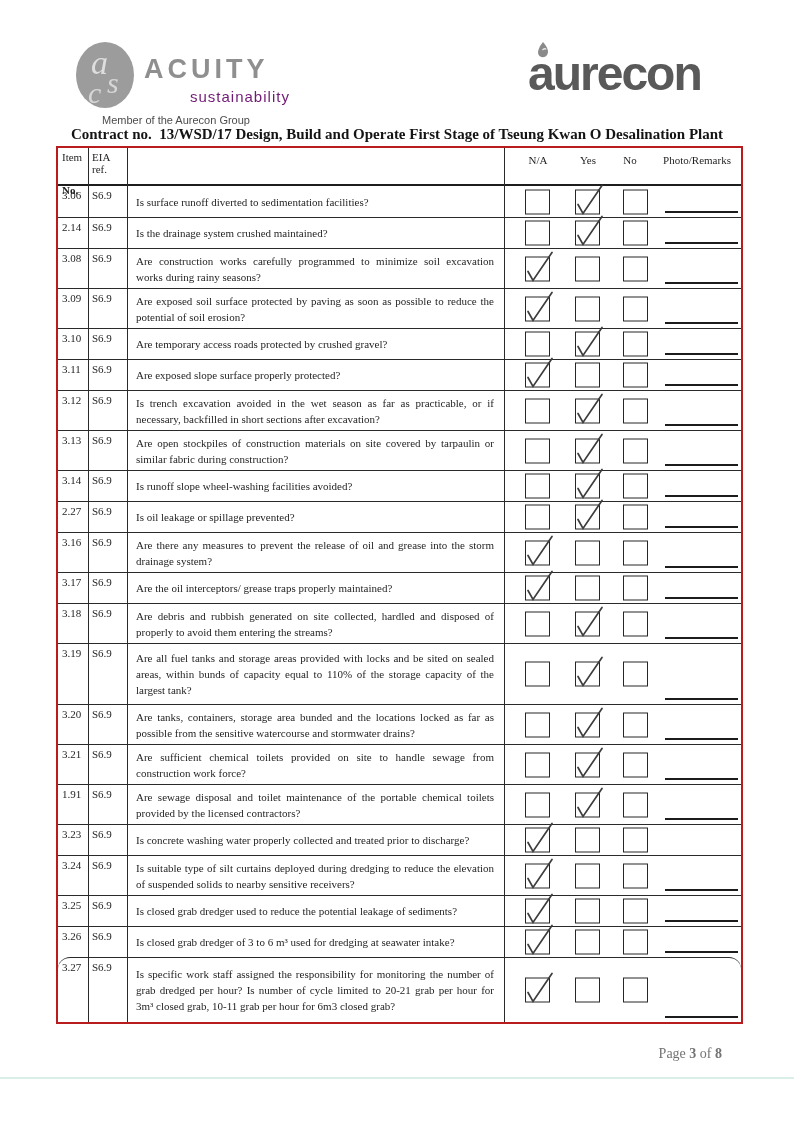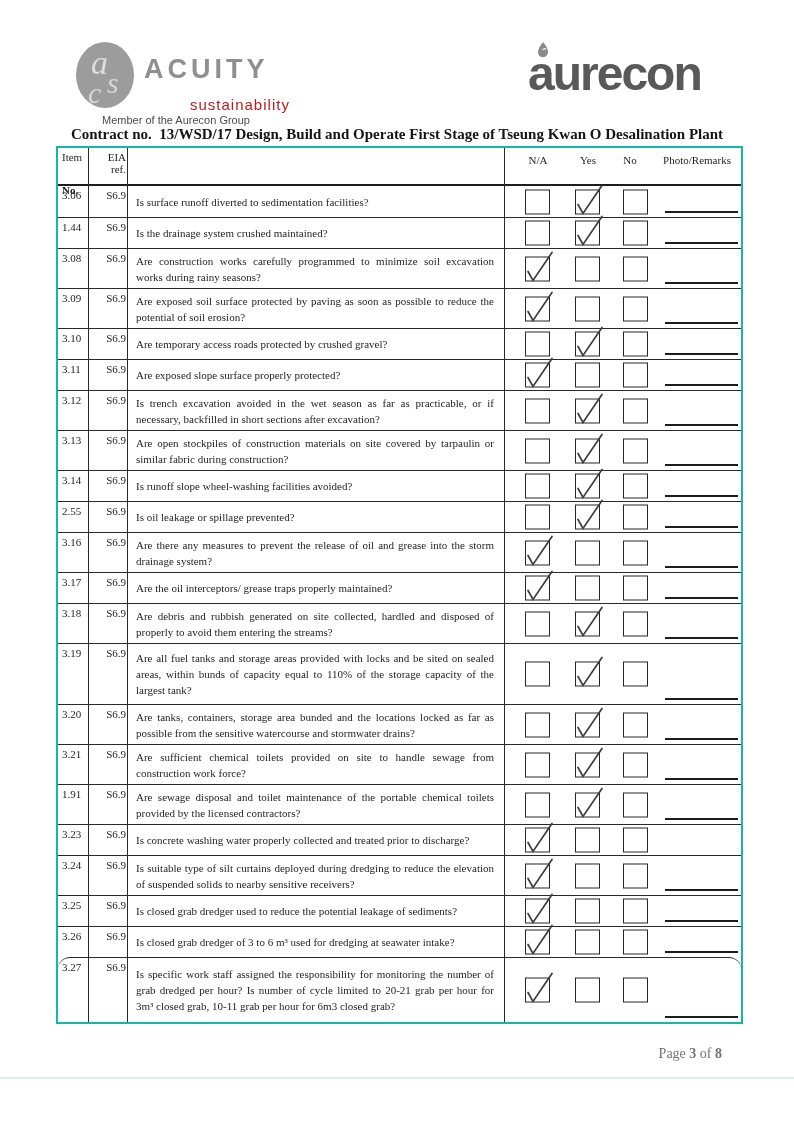--- a/index.html
+++ b/index.html
@@ -8,52 +8,52 @@
     font-family:"Liberation Serif", serif;color:#1f1f1f;overflow:hidden;
   }
   
   .acuity{position:absolute;left:74px;top:40px;}
   .acuity-mark{position:absolute;left:0;top:0;}
   .acuity-name{
     position:absolute;left:70px;top:14px;font-family:"Liberation Sans",sans-serif;
     font-size:27px;font-weight:bold;letter-spacing:4px;color:#8f8f8f;
   }
   .acuity-sub{
-    position:absolute;left:116px;top:56px;font-family:"Liberation Sans",sans-serif;
-    font-size:15px;letter-spacing:1px;color:#b91c1c;
+    position:absolute;left:116px;top:48px;font-family:"Liberation Sans",sans-serif;
+    font-size:15px;letter-spacing:1px;color:#701a75;
   }
   .acuity-tagline{
     position:absolute;left:28px;top:74px;font-family:"Liberation Sans",sans-serif;
     font-size:11px;font-weight:normal;color:#4c4c4c;white-space:nowrap;
   }
   .aurecon{position:absolute;left:528px;top:50px;width:220px;}
   .aurecon-word{
     font-family:"Liberation Sans",sans-serif;font-size:48px;font-weight:bold;
     color:#595959;letter-spacing:-2px;line-height:1;
   }
   .aurecon-drop{position:absolute;left:6px;top:-9px;}
   
   .doc-title{
     position:absolute;top:126px;left:0;width:100%;text-align:center;
     font-weight:bold;font-size:15px;white-space:pre-wrap;color:#141414;
   }
   
   .checklist{
     position:absolute;left:56px;top:146px;width:687px;
-    border:2px solid #14b8a6;box-sizing:border-box;font-size:11px;
+    border:2px solid #b91c1c;box-sizing:border-box;font-size:11px;
   }
   .trow{display:grid;grid-template-columns:31px 39px 377px 1fr;box-sizing:border-box;}
   .trow + .trow{border-top:1.5px solid #2a2a2a;}
   .thead{height:38px;border-bottom:2px solid #1d1d1d;}
   .lines1{height:31px;}
   .lines2{height:40px;}
   .lines3{height:61px;}
   .lines3b{height:65px;border-radius:12px;}
   .c-item{border-right:1.2px solid #2a2a2a;padding:3px 1px 0 4px;box-sizing:border-box;}
-  .c-eia{border-right:1.2px solid #2a2a2a;padding:3px 1px 0 3px;box-sizing:border-box;text-align:right;}
+  .c-eia{border-right:1.2px solid #2a2a2a;padding:3px 1px 0 3px;box-sizing:border-box;}
   .c-q{border-right:1.5px solid #2a2a2a;display:flex;align-items:center;box-sizing:border-box;}
   .c-q .qtext{width:100%;padding:2px 10px 2px 8px;box-sizing:border-box;
     text-align:justify;line-height:16px;}
   .c-check{position:relative;box-sizing:border-box;}
   .hdr-item div{line-height:13px;}
   .hdr-item div + div{margin-top:20px;font-weight:bold;}
   .hdr-label{position:absolute;top:6px;text-align:center;font-size:11px;}
   .hl-na{left:8px;width:50px;}
   .hl-yes{left:58px;width:50px;}
   .hl-no{left:100px;width:50px;}
@@ -128,21 +128,21 @@
             <div class="cb cb-yes">
               <svg width="36" height="36" viewBox="0 0 36 36">
                 <polyline points="7,21 12,30 31,2" fill="none" stroke="#3d3d3d" stroke-width="1.7" stroke-linecap="round"></polyline>
               </svg>
             </div>
             <div class="cb cb-no"></div>
             <div class="remark-line"></div>
           </div>
         </div>
         <div class="trow lines1">
-          <div class="c-item">1.44</div>
+          <div class="c-item">2.14</div>
           <div class="c-eia">S6.9</div>
           <div class="c-q">
             <div class="qtext">Is the drainage system crushed maintained?</div>
           </div>
           <div class="c-check">
             <div class="cb cb-na"></div>
             <div class="cb cb-yes">
               <svg width="36" height="36" viewBox="0 0 36 36">
                 <polyline points="7,21 12,30 31,2" fill="none" stroke="#3d3d3d" stroke-width="1.7" stroke-linecap="round"></polyline>
               </svg>
@@ -264,21 +264,21 @@
             <div class="cb cb-yes">
               <svg width="36" height="36" viewBox="0 0 36 36">
                 <polyline points="7,21 12,30 31,2" fill="none" stroke="#3d3d3d" stroke-width="1.7" stroke-linecap="round"></polyline>
               </svg>
             </div>
             <div class="cb cb-no"></div>
             <div class="remark-line"></div>
           </div>
         </div>
         <div class="trow lines1">
-          <div class="c-item">2.55</div>
+          <div class="c-item">2.27</div>
           <div class="c-eia">S6.9</div>
           <div class="c-q">
             <div class="qtext">Is oil leakage or spillage prevented?</div>
           </div>
           <div class="c-check">
             <div class="cb cb-na"></div>
             <div class="cb cb-yes">
               <svg width="36" height="36" viewBox="0 0 36 36">
                 <polyline points="7,21 12,30 31,2" fill="none" stroke="#3d3d3d" stroke-width="1.7" stroke-linecap="round"></polyline>
               </svg>

